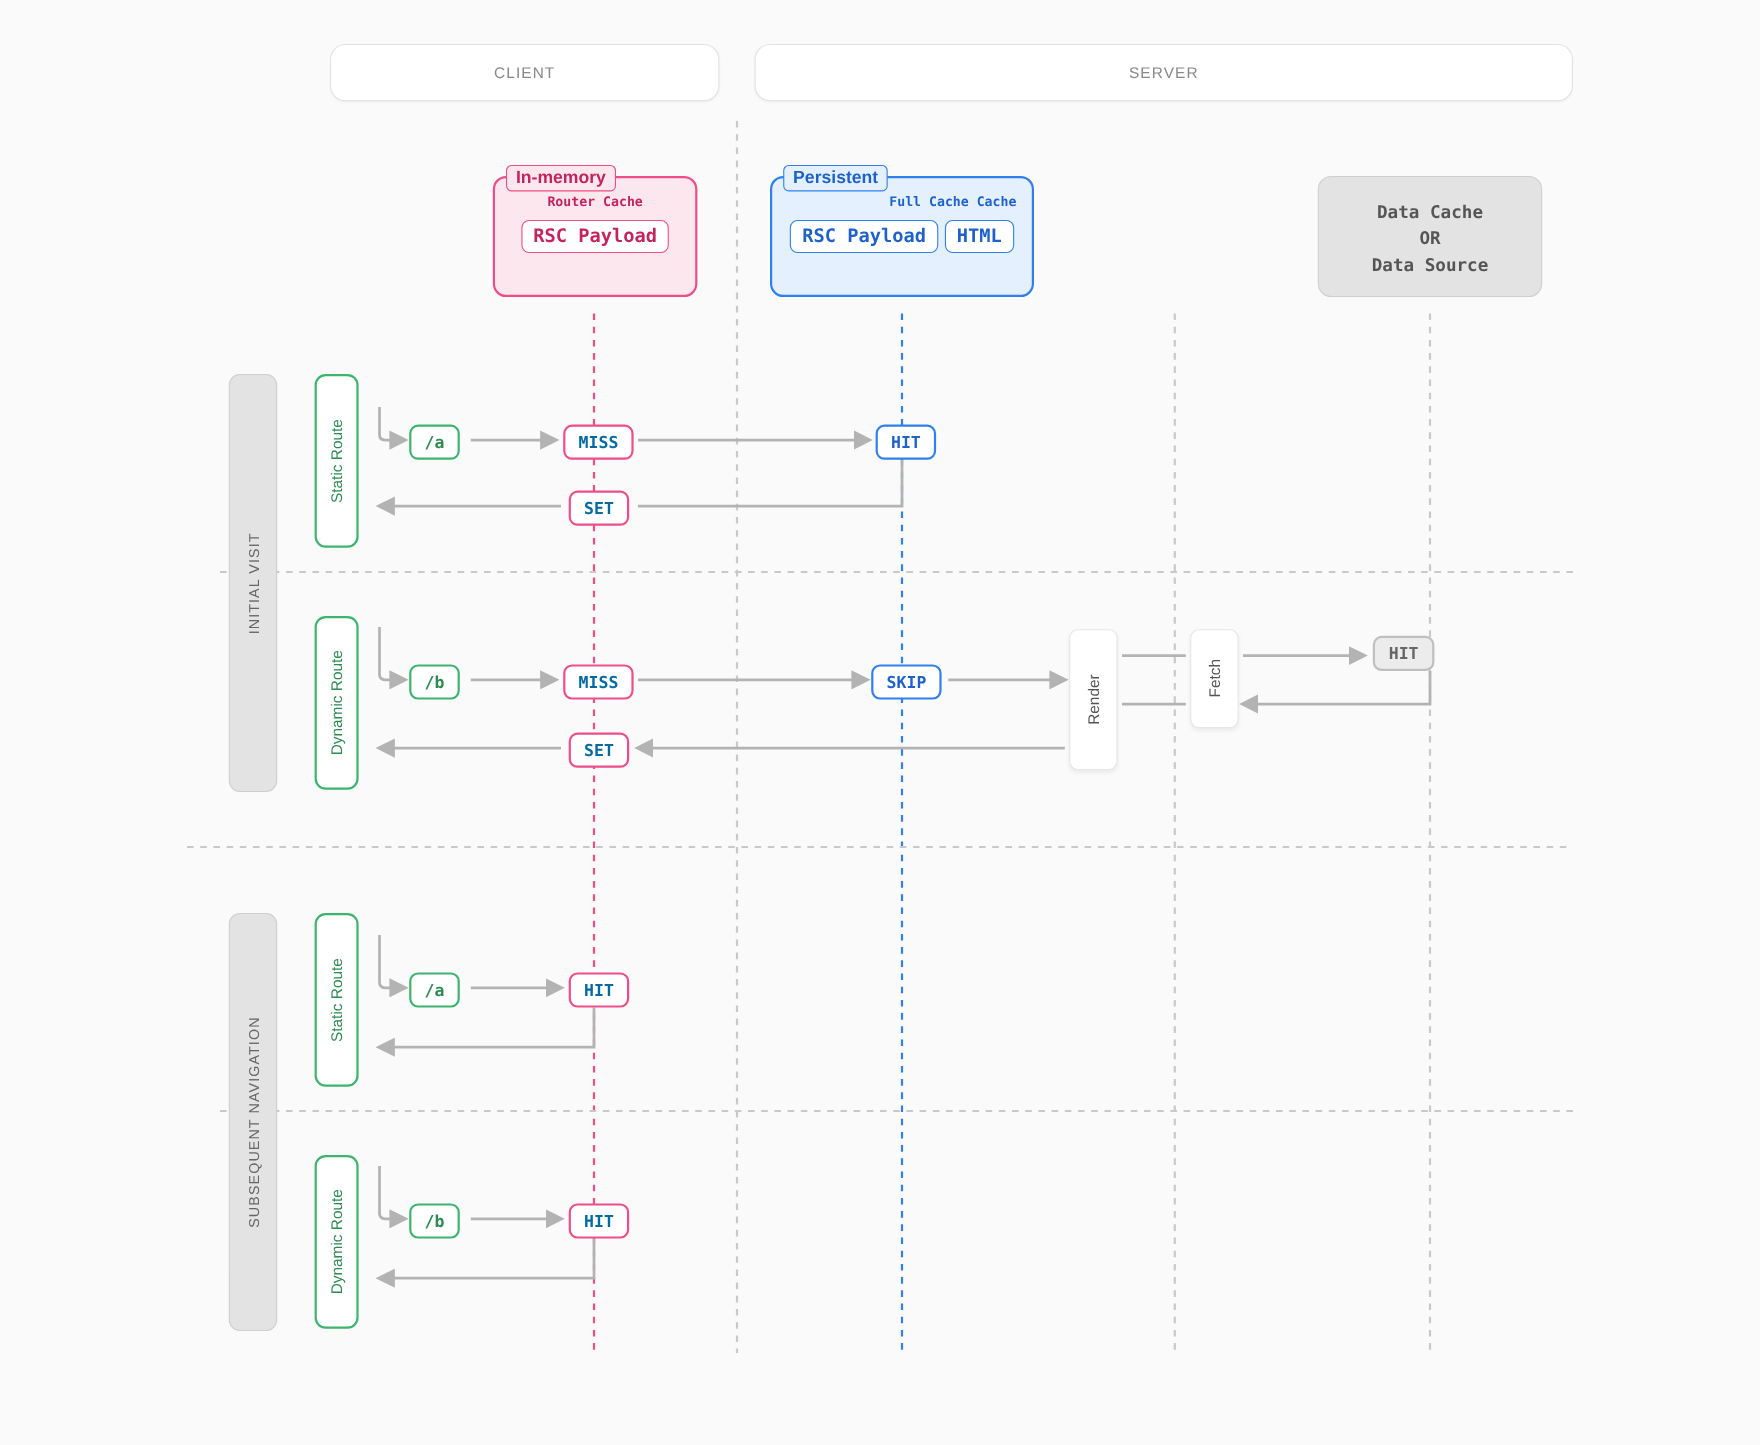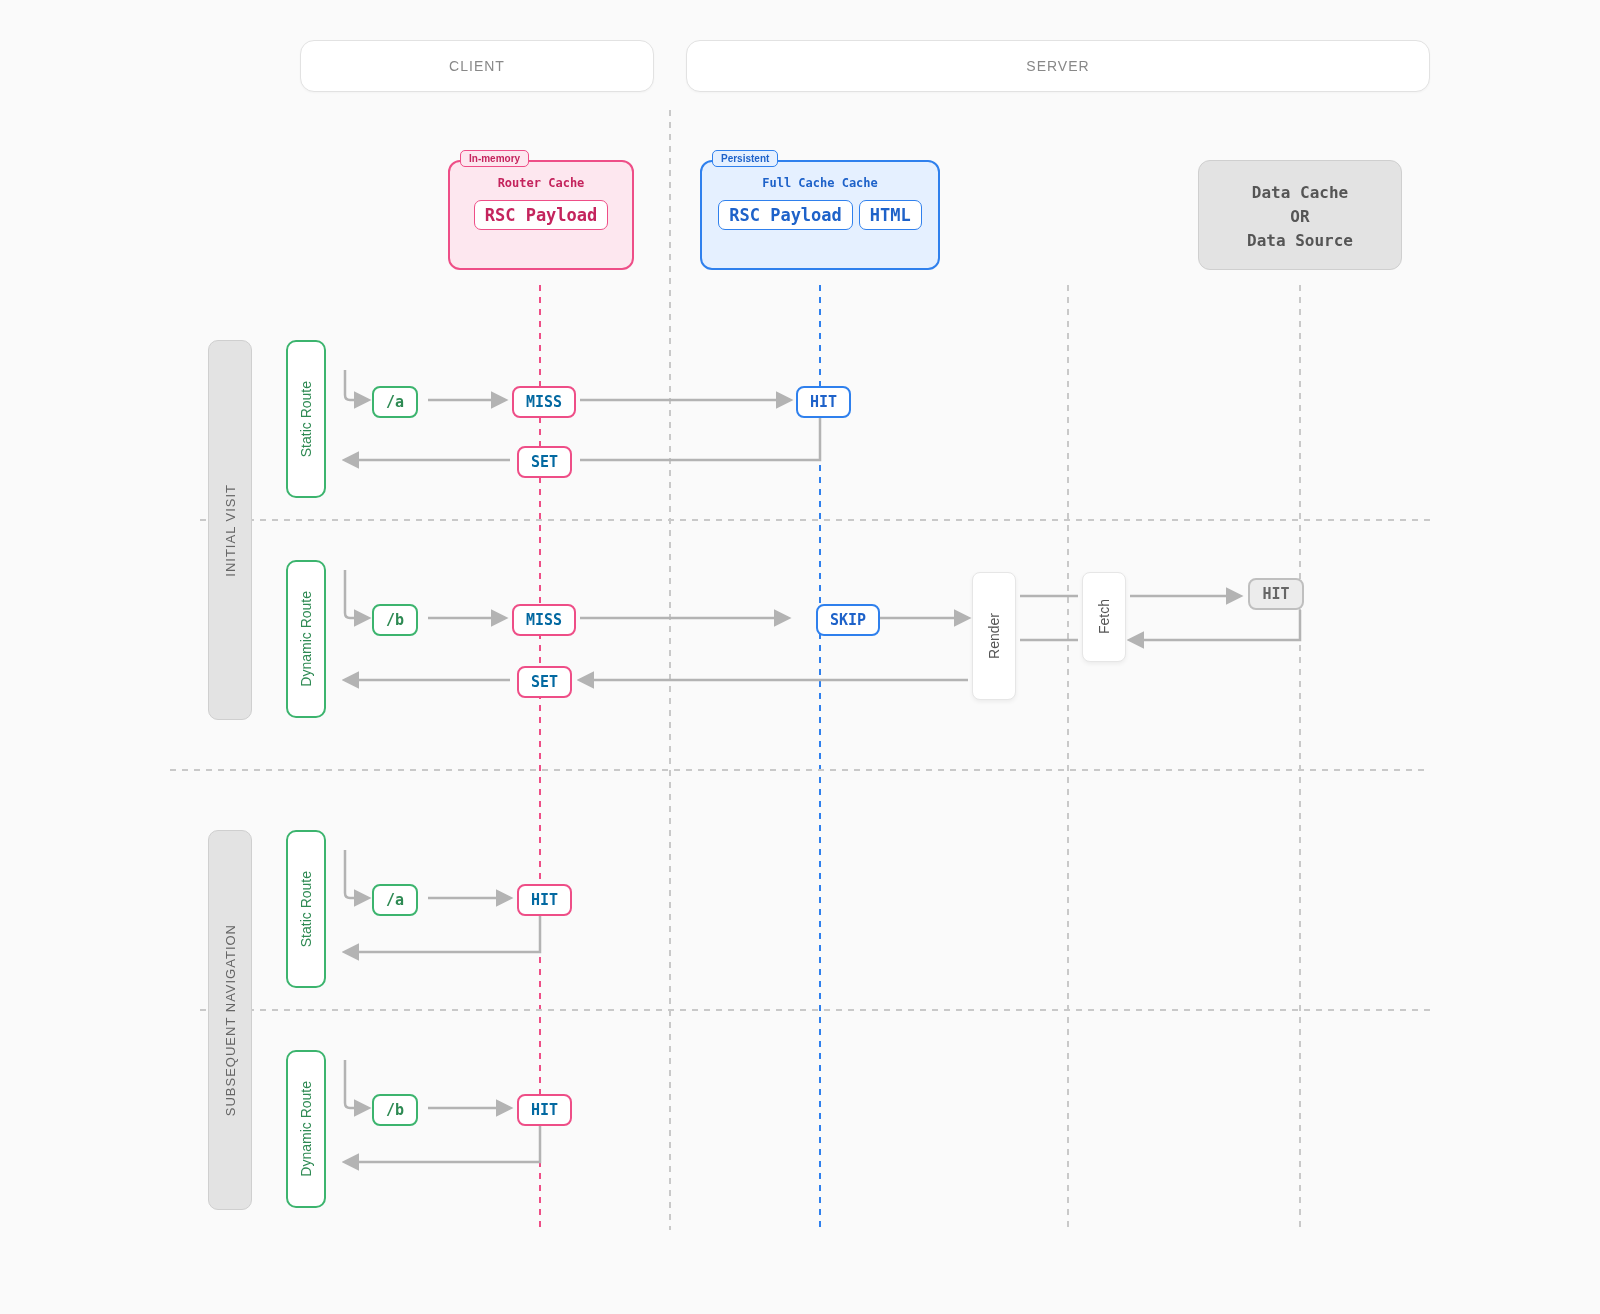--- a/index.html
+++ b/index.html
@@ -39,21 +39,21 @@
     border-radius: 12px;
     padding: 14px 14px 10px 14px;
     text-align: center;
     font-weight: 700;
   }
   .card .title { font-size: 12px; margin-bottom: 10px; font-family: ui-monospace, monospace; }
   .card .tab {
     position: absolute;
     top: -12px;
     left: 10px;
-    font-size: 10px;
+    font-size: 16px;
     font-weight: 600;
     padding: 2px 8px;
     border-radius: 5px;
     font-family: -apple-system, sans-serif;
   }
   .chiprow { display:flex; gap:6px; justify-content:center; }
   .chip {
     font-size: 17px;
     font-weight: 600;
     padding: 4px 10px;
@@ -200,21 +200,21 @@
 <div class="abs header-pill" style="left:686px; top:40px; width:744px; height:52px;">SERVER</div>
 
 <div class="abs card pink" style="left:448px; top:160px; width:186px; height:110px;">
   <div class="tab">In-memory</div>
   <div class="title">Router Cache</div>
   <div class="chiprow">
     <span class="chip">RSC Payload</span>
   </div>
 </div>
 
-<div class="abs card blue" style="left:700px; top:160px; width:240px; height:110px;">
+<div class="abs card blue" style="left:700px; top:160px; width:240px; height:110px;text-align:right;">
   <div class="tab">Persistent</div>
   <div class="title">Full Cache Cache</div>
   <div class="chiprow">
     <span class="chip">RSC Payload</span>
     <span class="chip">HTML</span>
   </div>
 </div>
 
 
 <div class="abs card gray" style="left:1198px; top:160px; width:204px; height:110px; display:flex;align-items:center;justify-content:center;">
@@ -243,21 +243,21 @@
   <span>Dynamic Route</span>
 </div>
 
 <div class="abs badge green" style="left:372px; top:386px;">/a</div>
 <div class="abs badge pink" style="left:512px; top:386px;">MISS</div>
 <div class="abs badge blue" style="left:796px; top:386px;">HIT</div>
 <div class="abs badge pink" style="left:517px; top:446px;">SET</div>
 
 <div class="abs badge green" style="left:372px; top:604px;">/b</div>
 <div class="abs badge pink" style="left:512px; top:604px;">MISS</div>
-<div class="abs badge blue" style="left:792px; top:604px;margin-left:24px;">SKIP</div>
+<div class="abs badge blue" style="left:792px; top:604px;">SKIP</div>
 <div class="abs renderbox" style="left:972px; top:572px; width:44px; height:128px;">
   <span>Render</span>
 </div>
 <div class="abs fetchbox" style="left:1082px; top:572px; width:44px; height:90px;">
   <span>Fetch</span>
 </div>
 <div class="abs badge gray" style="left:1248px; top:578px; width:56px;">HIT</div>
 <div class="abs badge pink" style="left:517px; top:666px;">SET</div>
 
 <div class="abs badge green" style="left:372px; top:884px;">/a</div>

